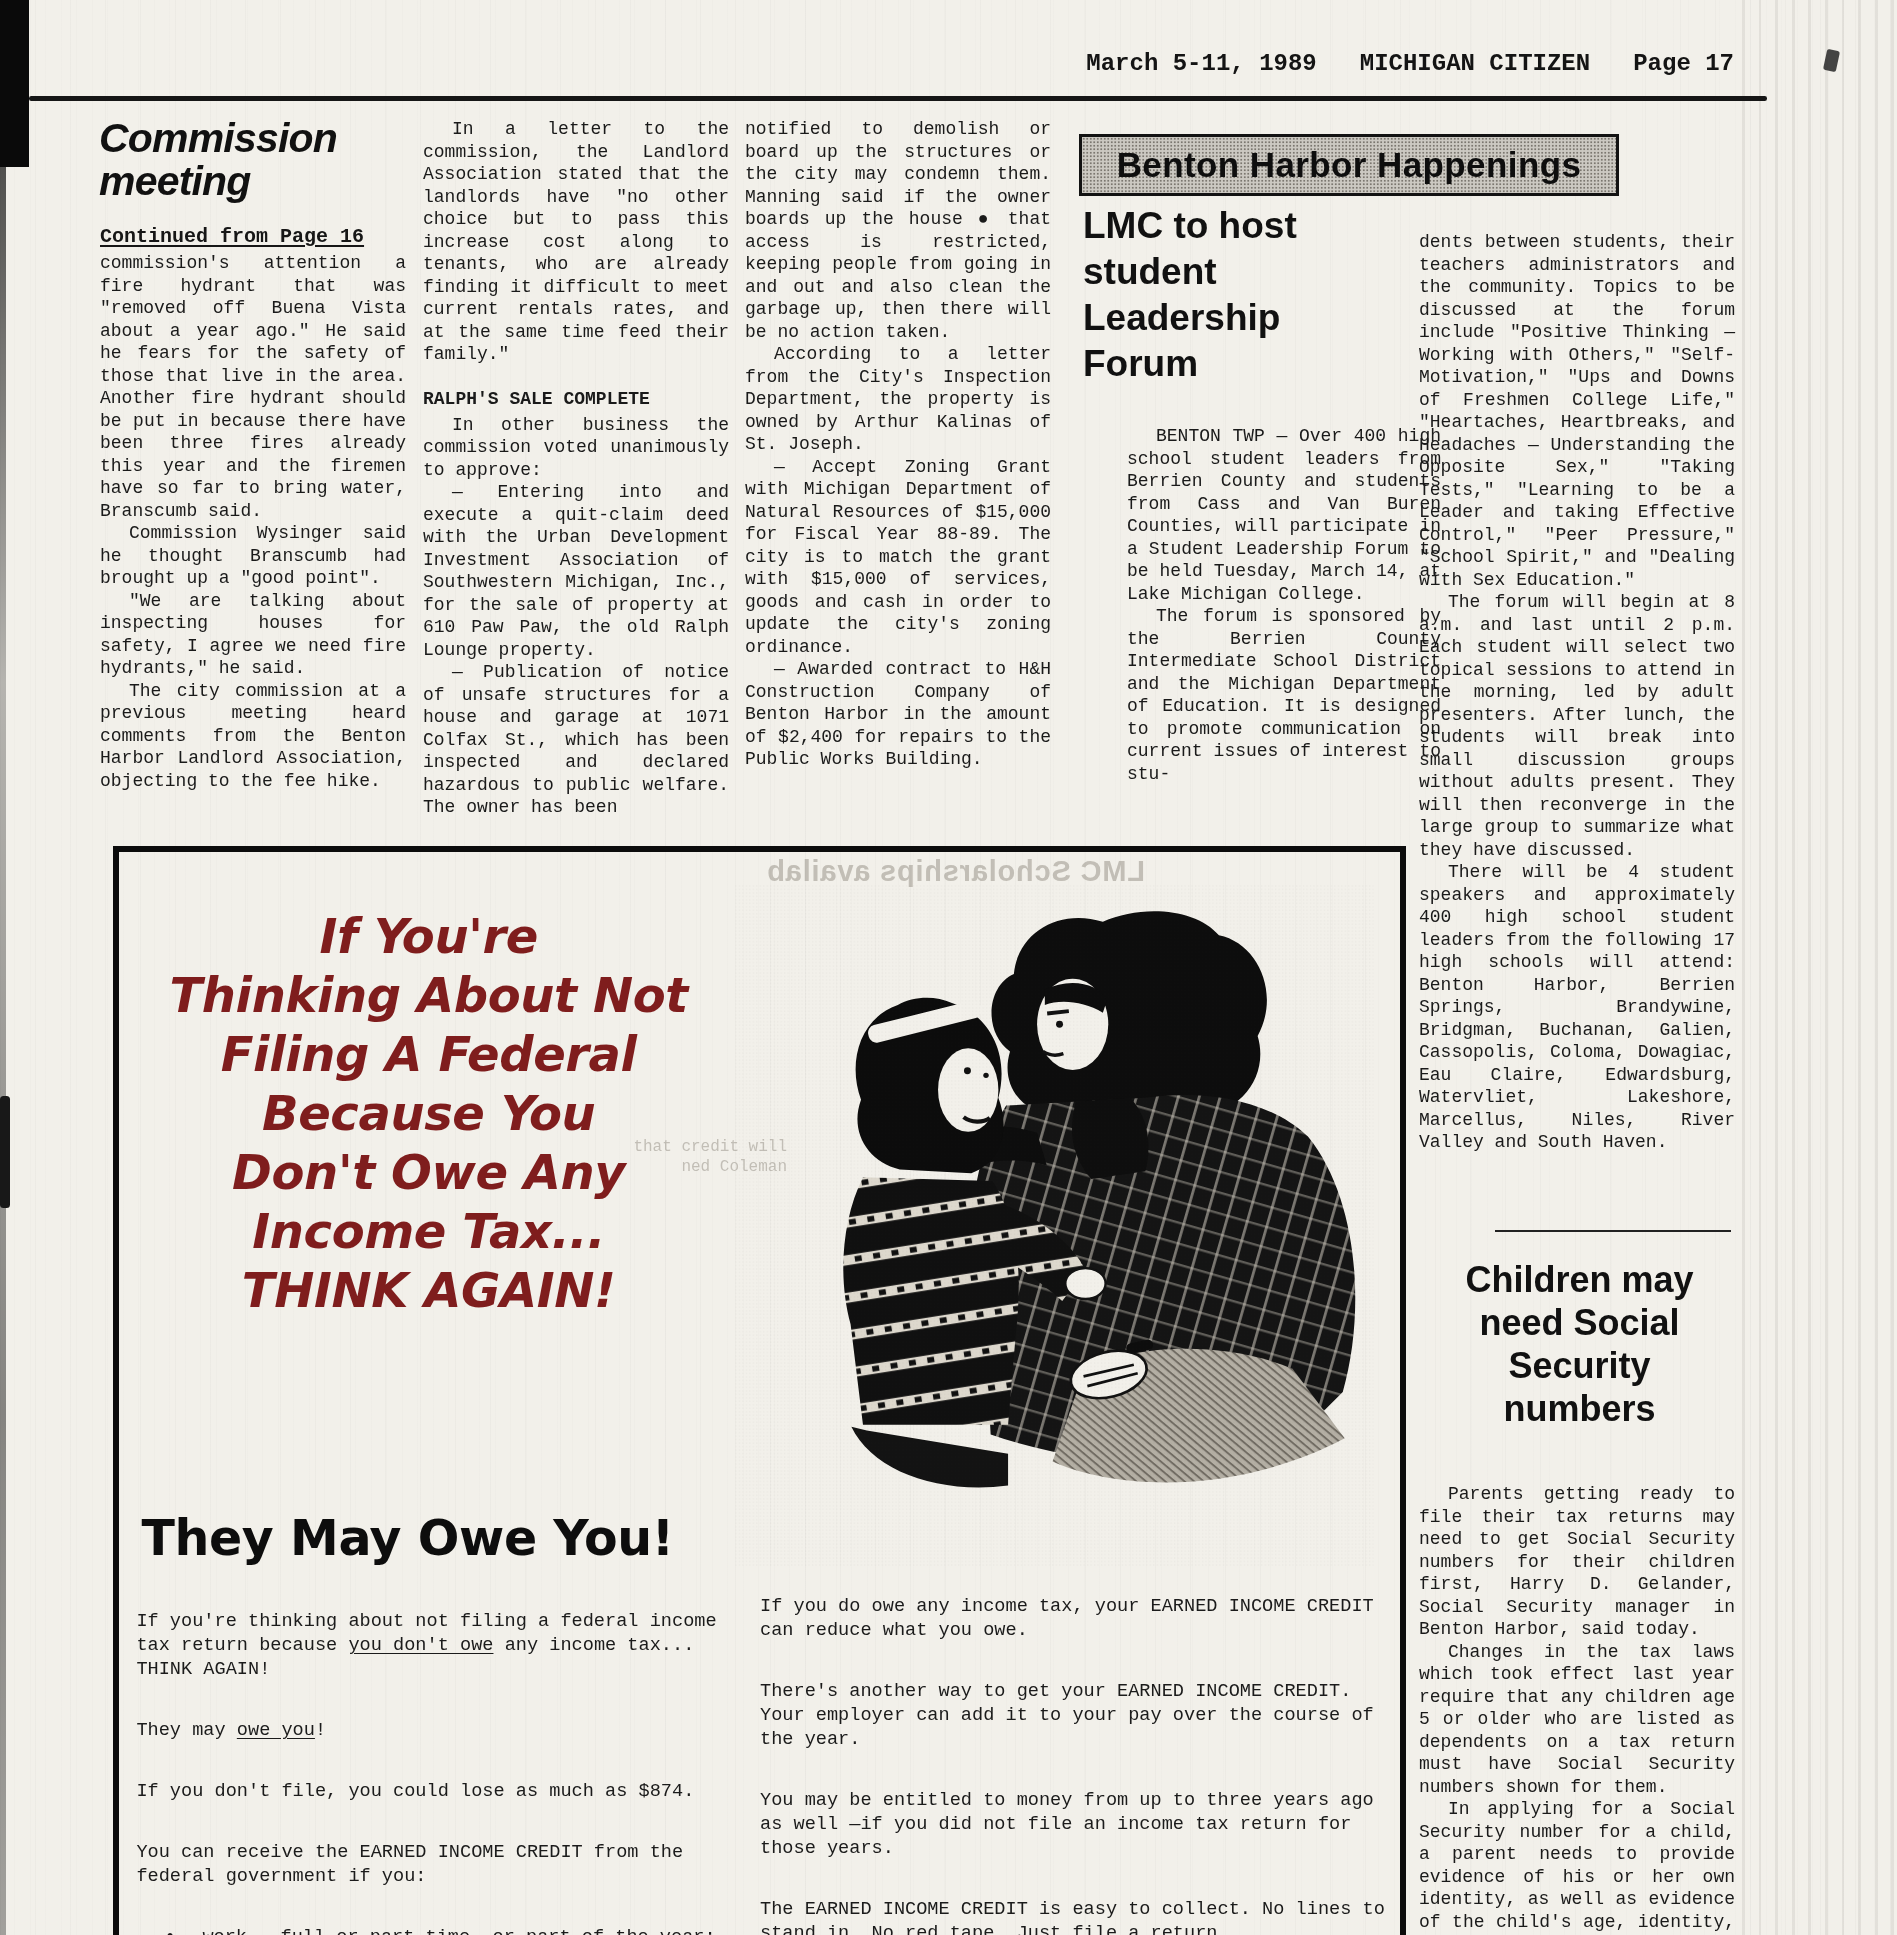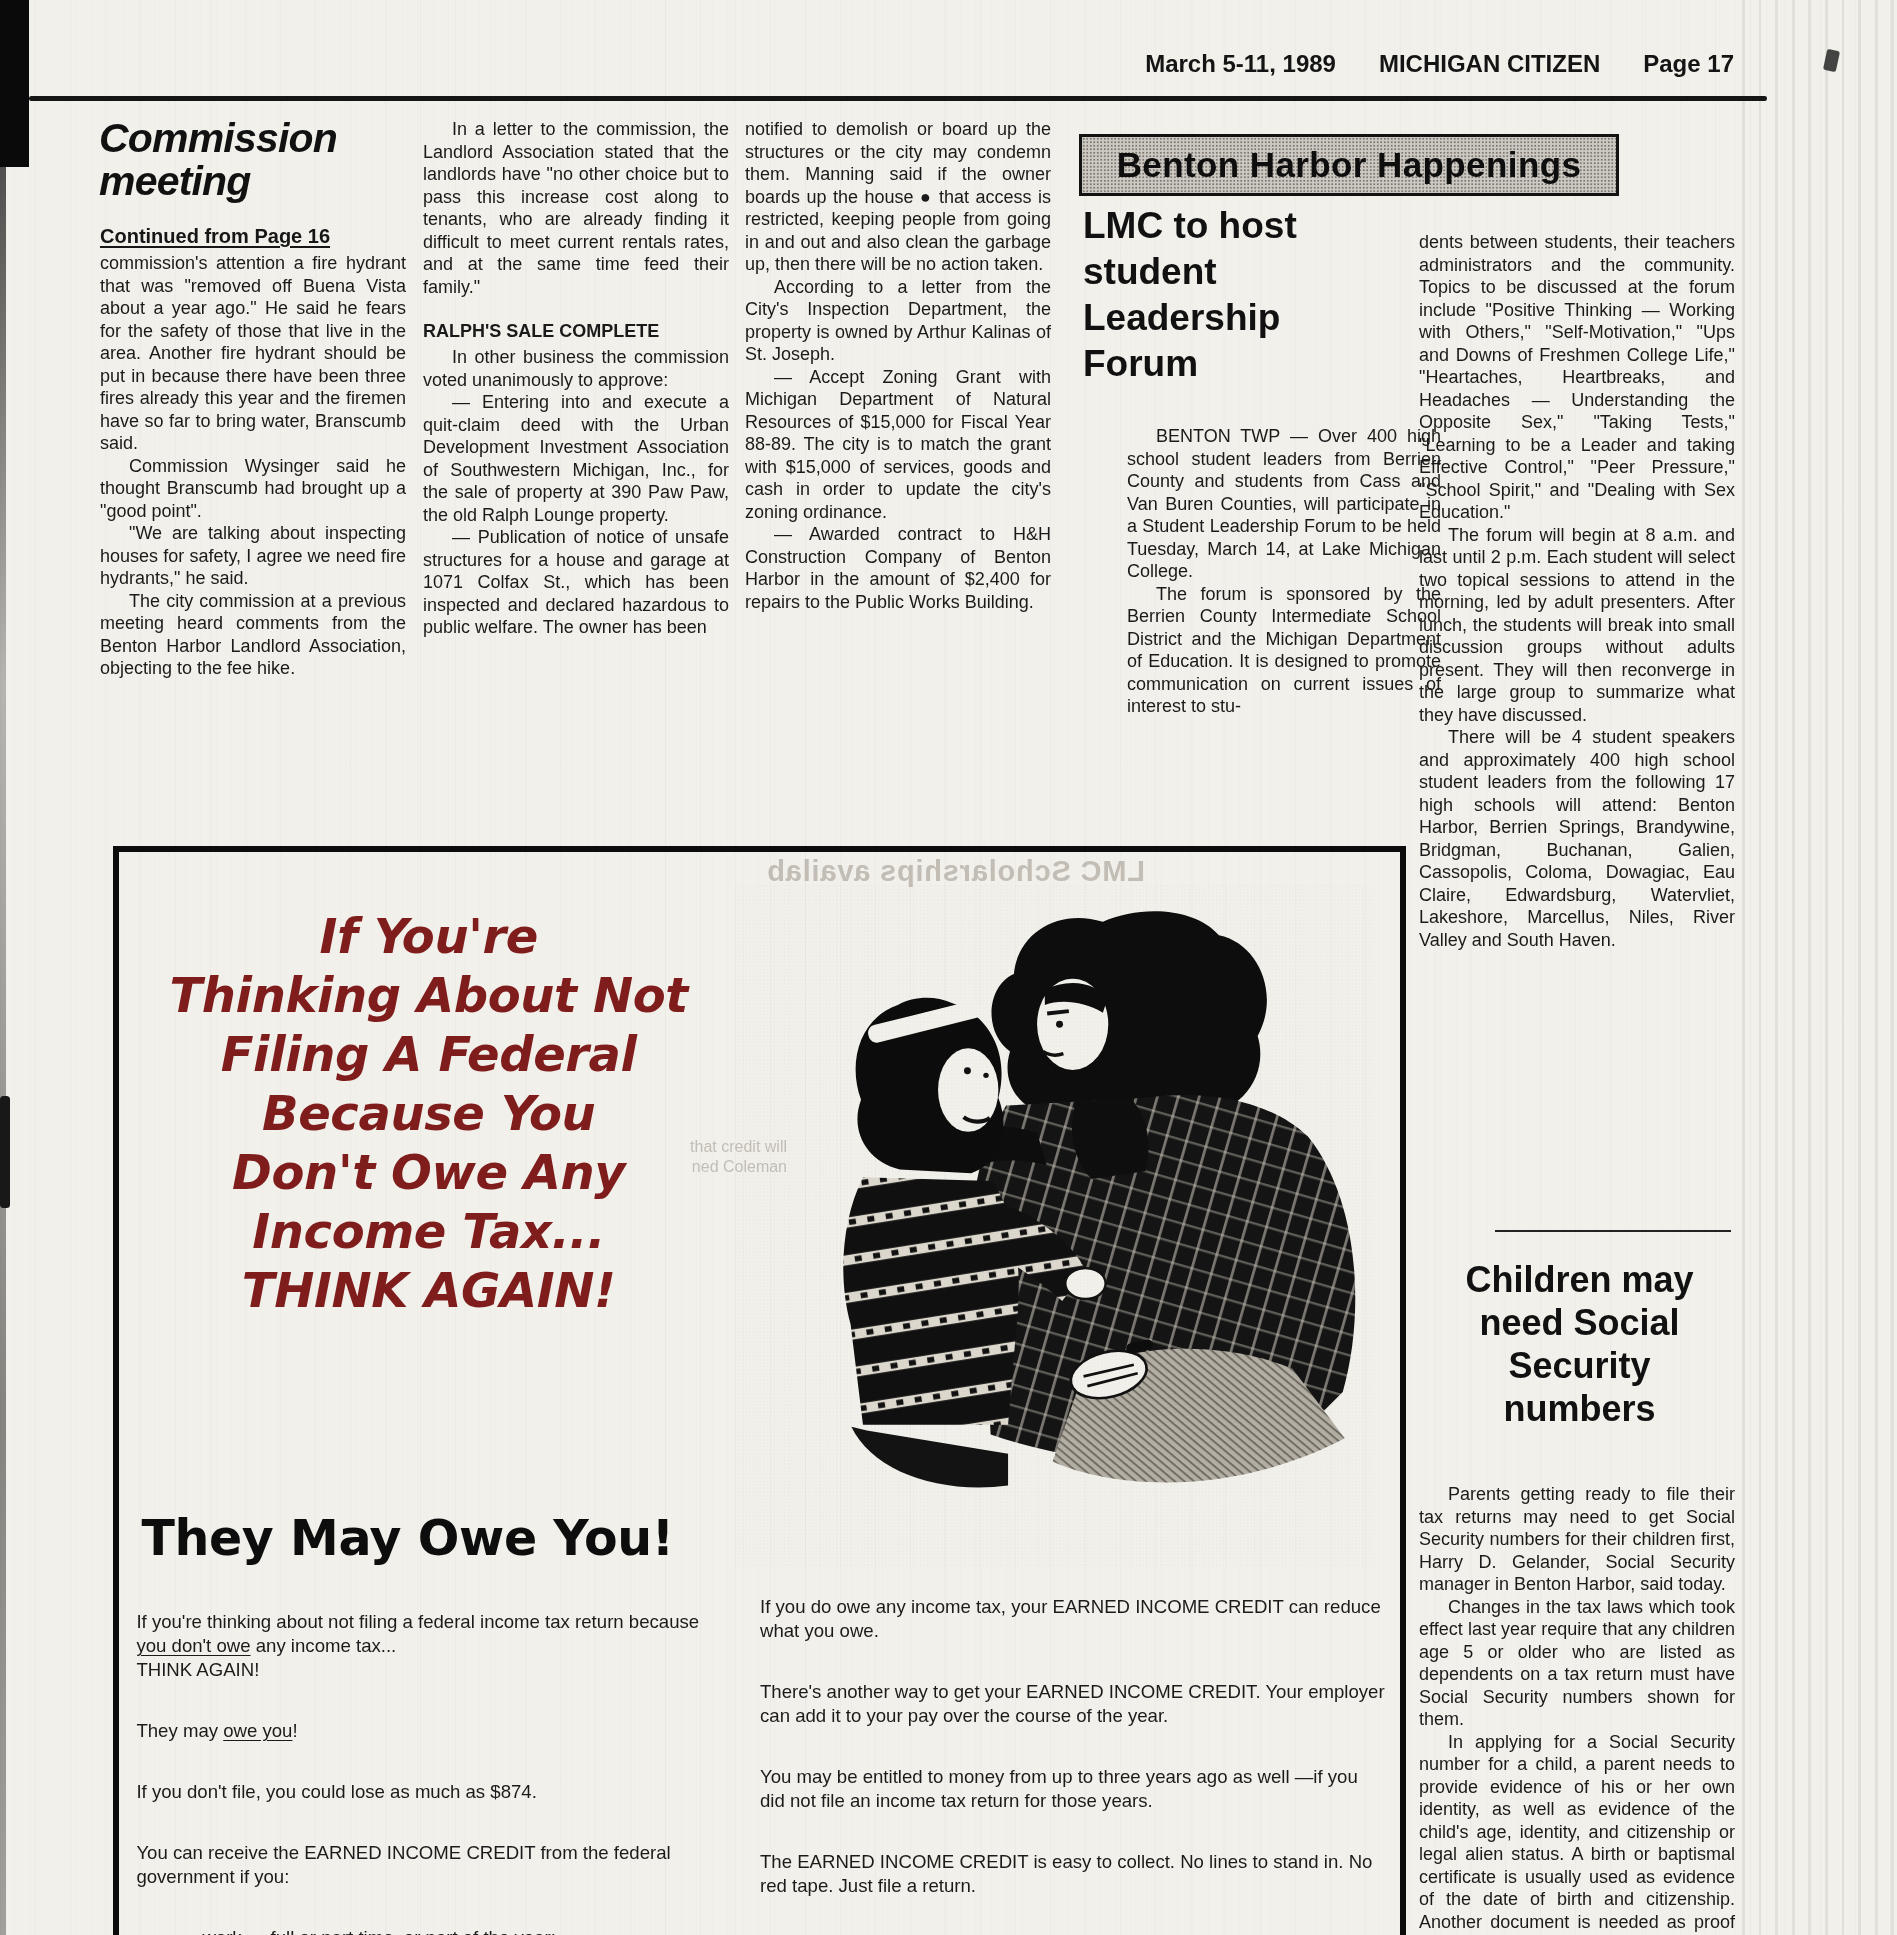--- a/index.html
+++ b/index.html
@@ -1,19 +1,19 @@
 <!DOCTYPE html>
 <html style="font-size:6.2px"><head>
 <meta charset="utf-8">
 <style>
   html,body{margin:0;padding:0;}
   body{width:1897px;height:2438px;background:#e8e6e0;font-family:"Liberation Serif","DejaVu Serif",serif;}
   #page{position:relative;width:1897px;height:2438px;background:#f2f0ea;overflow:hidden;color:#161616;}
   .abs{position:absolute;}
-  .serif{font-family:Liberation Sans, sans-serif;}
+  .serif{font-family:Liberation Mono, monospace;}
   .sans{font-family:"Liberation Sans",sans-serif;}
 
   
   .texture{left:0;top:0;width:100%;height:100%;pointer-events:none;
     background-image:
       repeating-linear-gradient(90deg, rgba(0,0,0,.022) 0 1.2px, transparent 1.2px 35px),
       repeating-linear-gradient(90deg, transparent 0 14.3px, rgba(0,0,0,.013) 14.3px 15.5px);}
   .right-streaks{left:1742px;top:0;width:155px;height:100%;pointer-events:none;
     background-image:repeating-linear-gradient(90deg, rgba(70,64,58,.09) 0 2.7px, transparent 2.7px 16.6px);}
   .edge-strip{left:0;top:0;width:6.2px;height:100%;
@@ -85,21 +85,21 @@
     <p>commission's attention a fire hydrant that was "removed off Buena Vista about a year ago." He said he fears for the safety of those that live in the area. Another fire hydrant should be put in because there have been three fires already this year and the firemen have so far to bring water, Branscumb said.</p>
     <p class="ind">Commission Wysinger said he thought Branscumb had brought up a "good point".</p>
     <p class="ind">"We are talking about inspecting houses for safety, I agree we need fire hydrants," he said.</p>
     <p class="ind">The city commission at a previous meeting heard comments from the Benton Harbor Landlord Association, objecting to the fee hike.</p>
   </div>
 
   <div class="abs col serif" style="top:118px;left:423px;width:306px;">
     <p class="ind">In a letter to the commission, the Landlord Association stated that the landlords have "no other choice but to pass this increase cost along to tenants, who are already finding it difficult to meet current rentals rates, and at the same time feed their family."</p>
     <p class="subhead">RALPH'S SALE COMPLETE</p>
     <p class="ind">In other business the commission voted unanimously to approve:</p>
-    <p class="ind">— Entering into and execute a quit-claim deed with the Urban Development Investment Association of Southwestern Michigan, Inc., for the sale of property at 390 Paw Paw, the old Ralph Lounge property.</p>
+    <p class="ind">— Entering into and execute a quit-claim deed with the Urban Development Investment Association of Southwestern Michigan, Inc., for the sale of property at 610 Paw Paw, the old Ralph Lounge property.</p>
     <p class="ind">— Publication of notice of unsafe structures for a house and garage at 1071 Colfax St., which has been inspected and declared hazardous to public welfare. The owner has been</p>
   </div>
 
   <div class="abs col serif" style="top:118px;left:745px;width:306px;">
     <p>notified to demolish or board up the structures or the city may condemn them. Manning said if the owner boards up the house ● that access is restricted, keeping people from going in and out and also clean the garbage up, then there will be no action taken.</p>
     <p class="ind">According to a letter from the City's Inspection Department, the property is owned by Arthur Kalinas of St. Joseph.</p>
     <p class="ind">— Accept Zoning Grant with Michigan Department of Natural Resources of $15,000 for Fiscal Year 88-89. The city is to match the grant with $15,000 of services, goods and cash in order to update the city's zoning ordinance.</p>
     <p class="ind">— Awarded contract to H&amp;H Construction Company of Benton Harbor in the amount of $2,400 for repairs to the Public Works Building.</p>
   </div>
 

